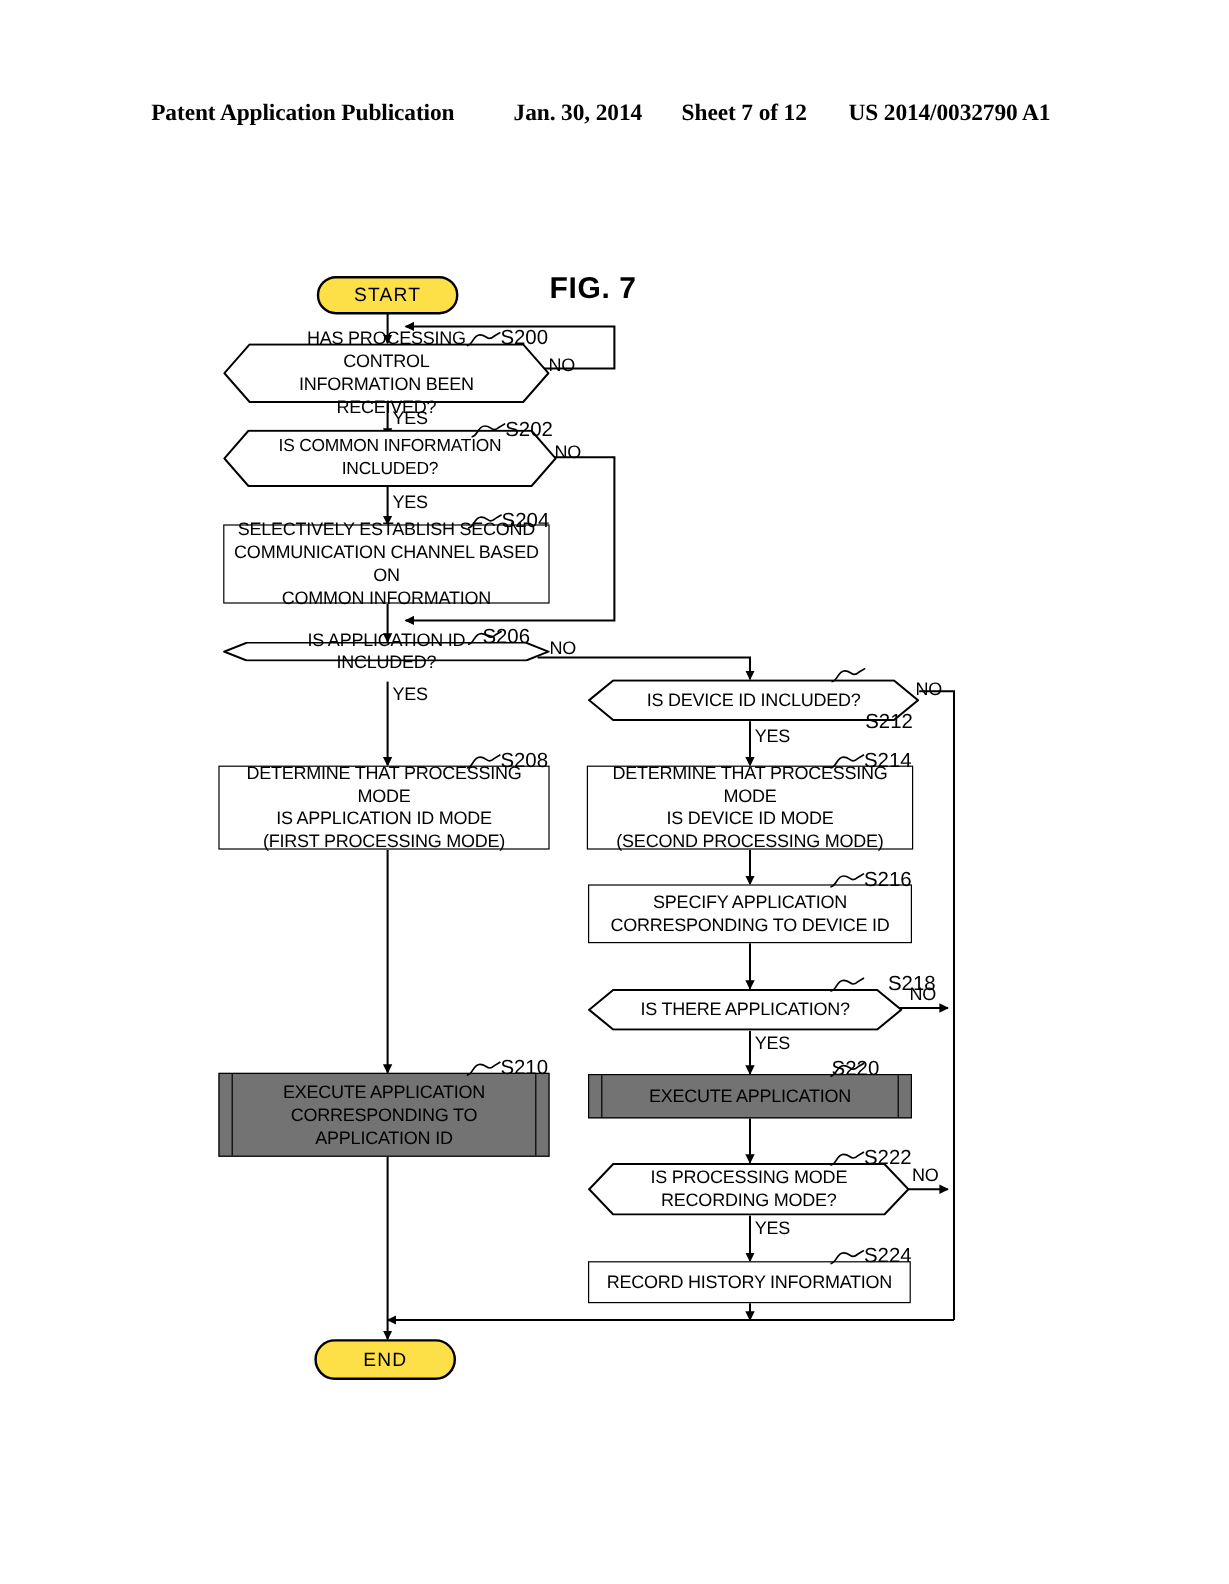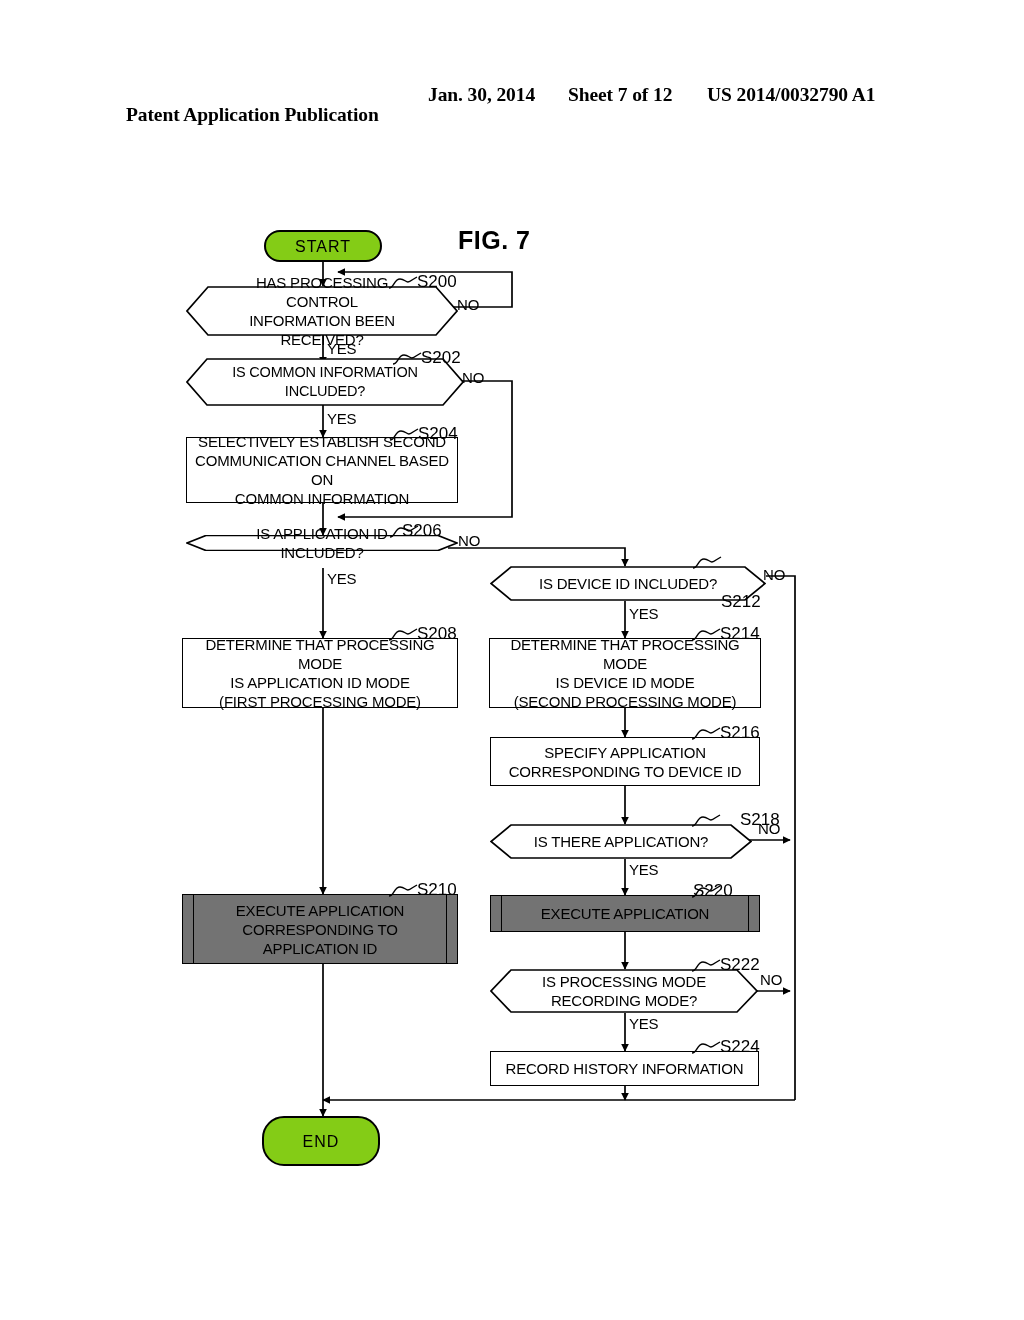--- a/index.html
+++ b/index.html
@@ -23,21 +23,21 @@
     top: 84px;
     left: 0;
     width: 1024px;
     height: 30px;
     font-family: "Liberation Serif", serif;
     font-weight: bold;
     font-size: 19.5px;
     letter-spacing: -0.1px;
     white-space: nowrap;
   }
-  #page-header .h-pub   { position: absolute; left: 126px;  top: 0; margin-top: 20px; }
+  #page-header .h-pub   { position: absolute; left: 126px;  top: 0; }
   #page-header .h-date  { position: absolute; left: 428px;  top: 0; }
   #page-header .h-sheet { position: absolute; left: 568px;  top: 0; }
   #page-header .h-num   { position: absolute; left: 707px;  top: 0; }
 
   
   #figure {
     position: absolute;
     left: 0;
     top: 0;
     width: 1024px;
@@ -63,21 +63,21 @@
     text-align: center;
     font-size: 15px;
     line-height: 19px;
     letter-spacing: -0.2px;
     white-space: pre-line;
   }
 
   .terminator {
     border: 2px solid #000;
     border-radius: 22px;
-    background: #84cc16;
+    background: #fde047;
     font-size: 16px;
     letter-spacing: 1px;
   }
 
   .process {
     border: 1.6px solid #000;
     background: #fff;
   }
 
   
@@ -289,21 +289,21 @@
       <polygon points="21,1 247,1 267,22 247,43 21,43 1,22" fill="#fff" stroke="#000" stroke-width="1.7" vector-effect="non-scaling-stroke"></polygon>
     </svg>
     <span class="hex-label">IS PROCESSING MODE
 RECORDING MODE?</span>
   </div>
 
   <div class="node process" style="left:490px; top:1051px; width:269px; height:35px;">
     <span>RECORD HISTORY INFORMATION</span>
   </div>
 
-  <div class="node terminator" style="left:262px; top:1116px; width:118px; height:50px;">
+  <div class="node terminator" style="left:262px; top:1116px; width:118px; height:34px;">
     <span>END</span>
   </div>
 
   <svg class="tag-squiggle" style="left:388px; top:276px;" viewBox="0 0 30 14">
     <path d="M1,12 C6,12 6,3 12,3 C18,3 18,9 24,4 L29,1" stroke="#000" stroke-width="1.4" fill="none"></path>
   </svg>
   <div class="step-tag" style="left:417px; top:272px;">S200</div>
 
   <svg class="tag-squiggle" style="left:392px; top:352px;" viewBox="0 0 30 14">
     <path d="M1,12 C6,12 6,3 12,3 C18,3 18,9 24,4 L29,1" stroke="#000" stroke-width="1.4" fill="none"></path>

